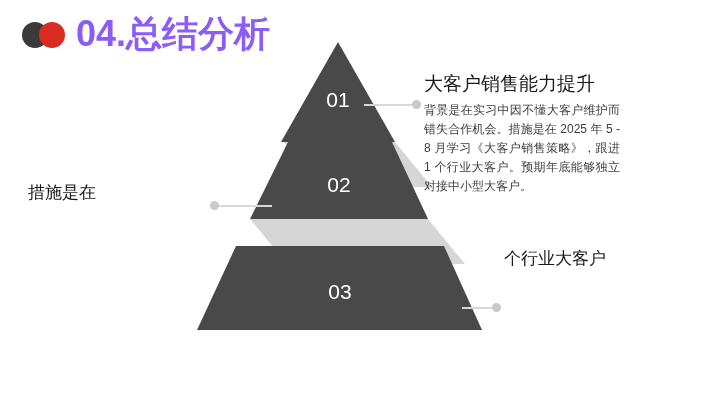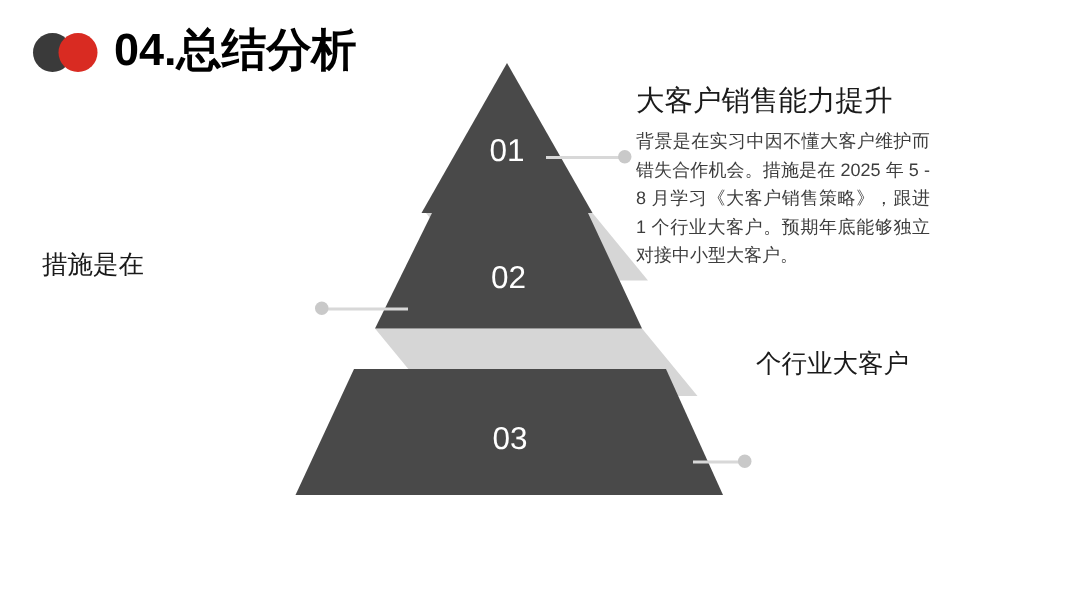--- a/index.html
+++ b/index.html
@@ -37,23 +37,23 @@
     position: absolute;
     top: 3px;
     width: 26px;
     height: 26px;
     border-radius: 50%;
   }
   .logo-dots .dot.dark { left: 0px; }
   .logo-dots .dot.red  { left: 17px; }
 
   #header-title {
-    font-size: 30px;
+    font-size: 36px;
     font-weight: bold;
-    color: #000000;
+    color: #8b5cf6;
     letter-spacing: 0px;
     line-height: 34px;
     white-space: nowrap;
     margin-left: 2px;
   }
 
   
   #pyramid {
     position: absolute;
     left: 180px;
@@ -100,21 +100,21 @@
   #conn-03 { left: 462px; top: 303px; width: 42px; }
   #conn-03 .line { left: 0px; width: 36px; }
   #conn-03 .knob { left: 30px; }
 
   
   .block-title {
     color: #1a1a1a;
     font-size: 17px;
     font-weight: normal;
     line-height: 22px;
-    margin: 0 0 4px 0;
+    margin: 16px 0 4px 0;
     white-space: nowrap;
   }
   .block-body {
     color: #3d3d3d;
     font-size: 12px;
     line-height: 19px;
     margin: 0;
     text-align: justify;
   }
 

